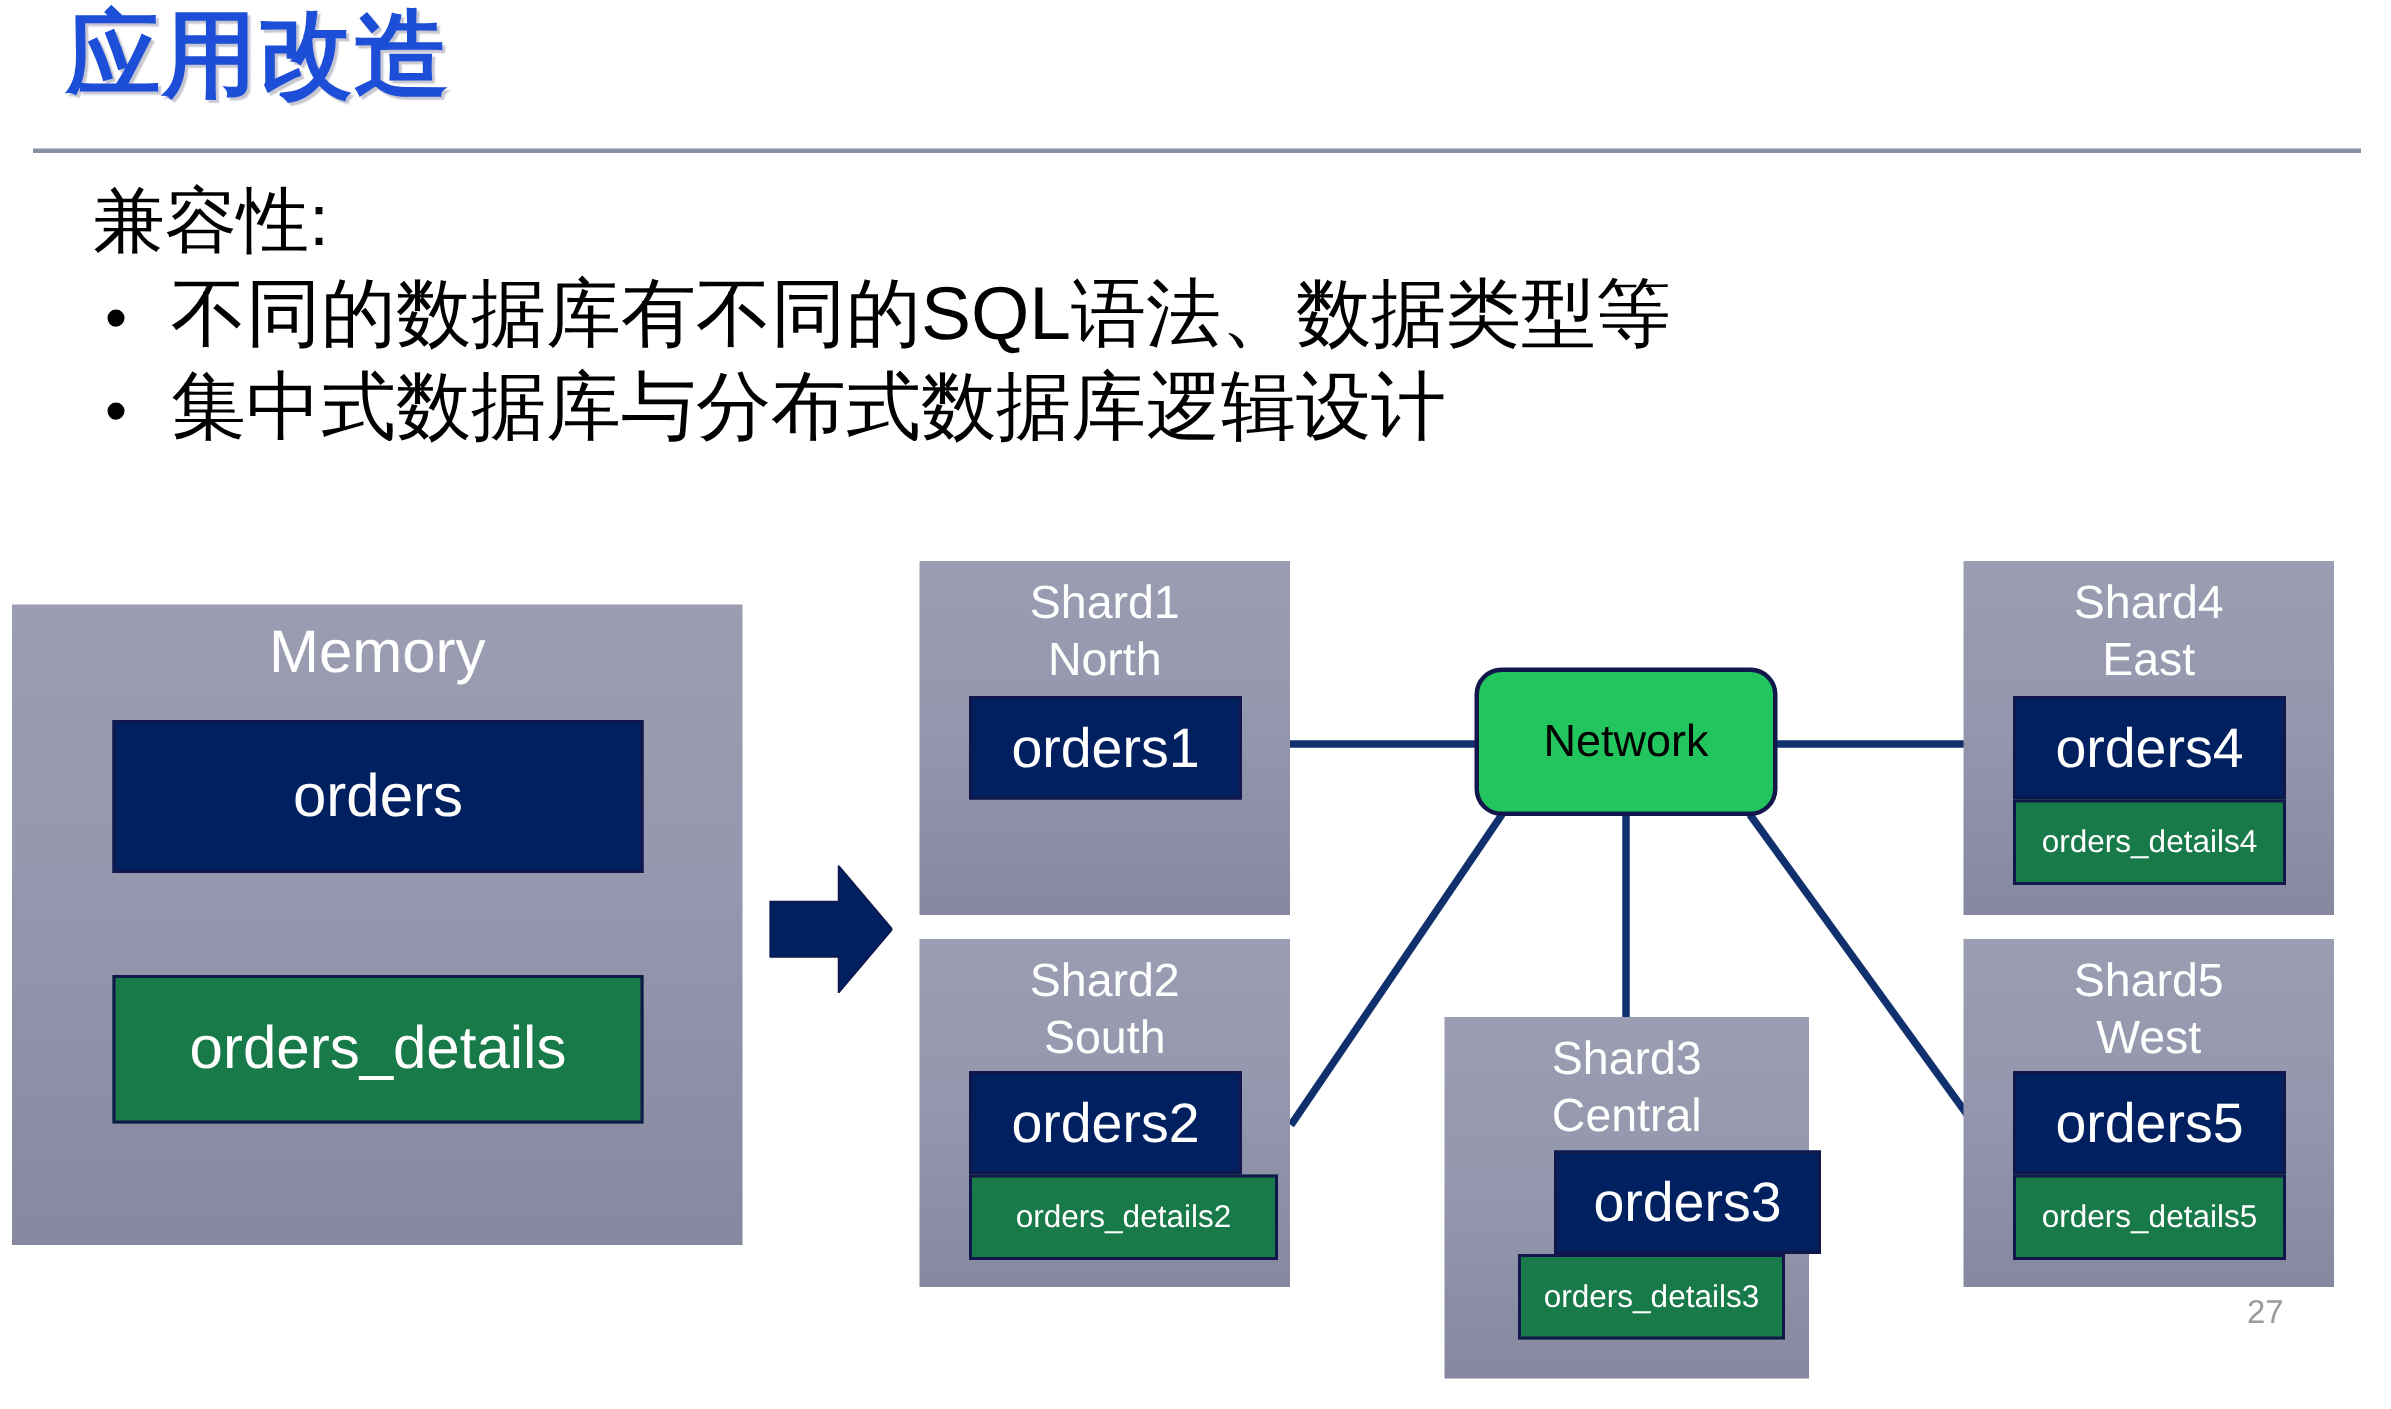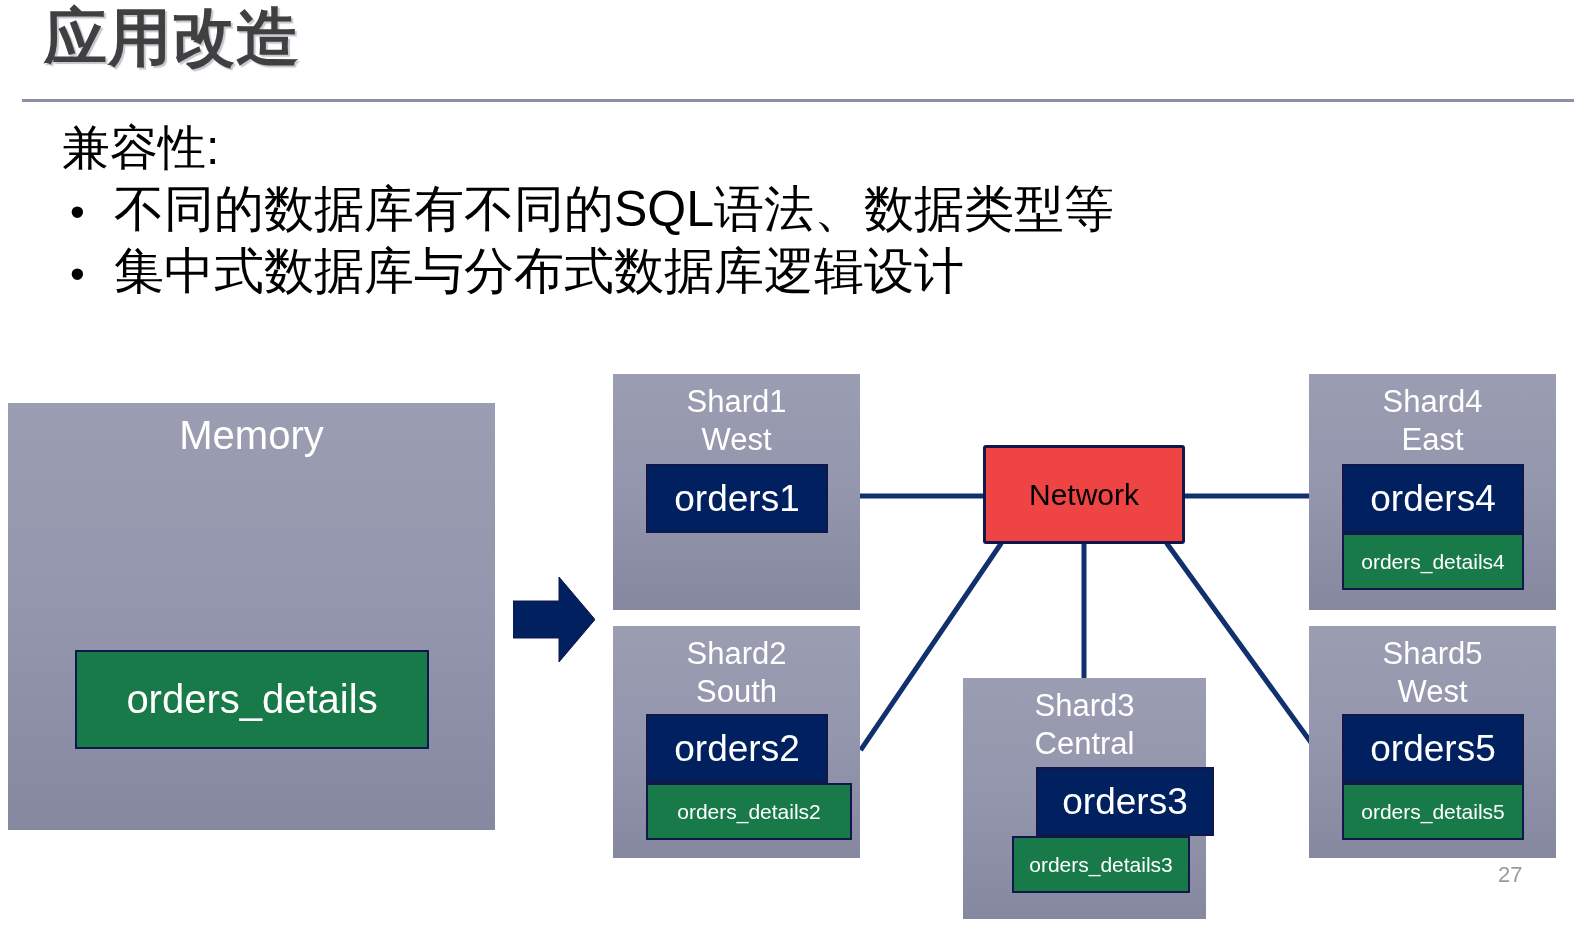--- a/index.html
+++ b/index.html
@@ -15,21 +15,21 @@
     font-family: "Liberation Sans", sans-serif;
   }
 
   
   #slide-title {
     position: absolute;
     left: 44px;
     top: 2px;
     font-size: 63px;
     font-weight: 700;
-    color: #404040;
+    color: #1d4ed8;
     letter-spacing: 1px;
     text-shadow: 2px 2px 1px rgba(150,150,170,0.55);
     white-space: nowrap;
     line-height: 1.12;
   }
   #title-rule {
     position: absolute;
     left: 22px;
     top: 99px;
     width: 1552px;
@@ -139,23 +139,23 @@
   #shard5-orders        { left: 1342px; top: 714px; width: 182px; height: 69px; }
   #shard5-details       { left: 1342px; top: 783px; width: 182px; height: 57px; }
 
   
   #network-node {
     position: absolute;
     left: 983px;
     top: 445px;
     width: 202px;
     height: 99px;
-    background: #ef4444;
+    background: #22c55e;
     border: 3px solid #11174a;
-    border-radius: 3px;
+    border-radius: 18px;
     box-sizing: border-box;
     display: flex;
     align-items: center;
     justify-content: center;
     color: #000000;
     font-size: 30px;
   }
 
   
   #flow-arrow {
@@ -208,29 +208,30 @@
 
       <line x1="1084" y1="545" x2="1084" y2="680"></line>
 
       <line x1="1168" y1="545" x2="1315" y2="748"></line>
     </g>
   </svg>
 
   <div class="panel" id="memory-panel">
     <div class="panel-title">Memory</div>
   </div>
+  <div class="tbl navy" id="memory-orders">orders</div>
   <div class="tbl green" id="memory-orders-details">orders_details</div>
 
   <svg id="flow-arrow" viewBox="0 0 82 85" xmlns="http://www.w3.org/2000/svg">
     <polygon points="0,24 46,24 46,0 82,42.5 46,85 46,61 0,61" fill="#002060" stroke="#11174a" stroke-width="1"></polygon>
   </svg>
 
   <div class="panel" id="shard1-panel">
     <div class="panel-title">Shard1
-West</div>
+North</div>
   </div>
   <div class="tbl navy big" id="shard1-orders">orders1</div>
 
   <div class="panel" id="shard2-panel">
     <div class="panel-title">Shard2
 South</div>
   </div>
   <div class="tbl navy big" id="shard2-orders">orders2</div>
   <div class="tbl green small" id="shard2-details">orders_details2</div>
 

